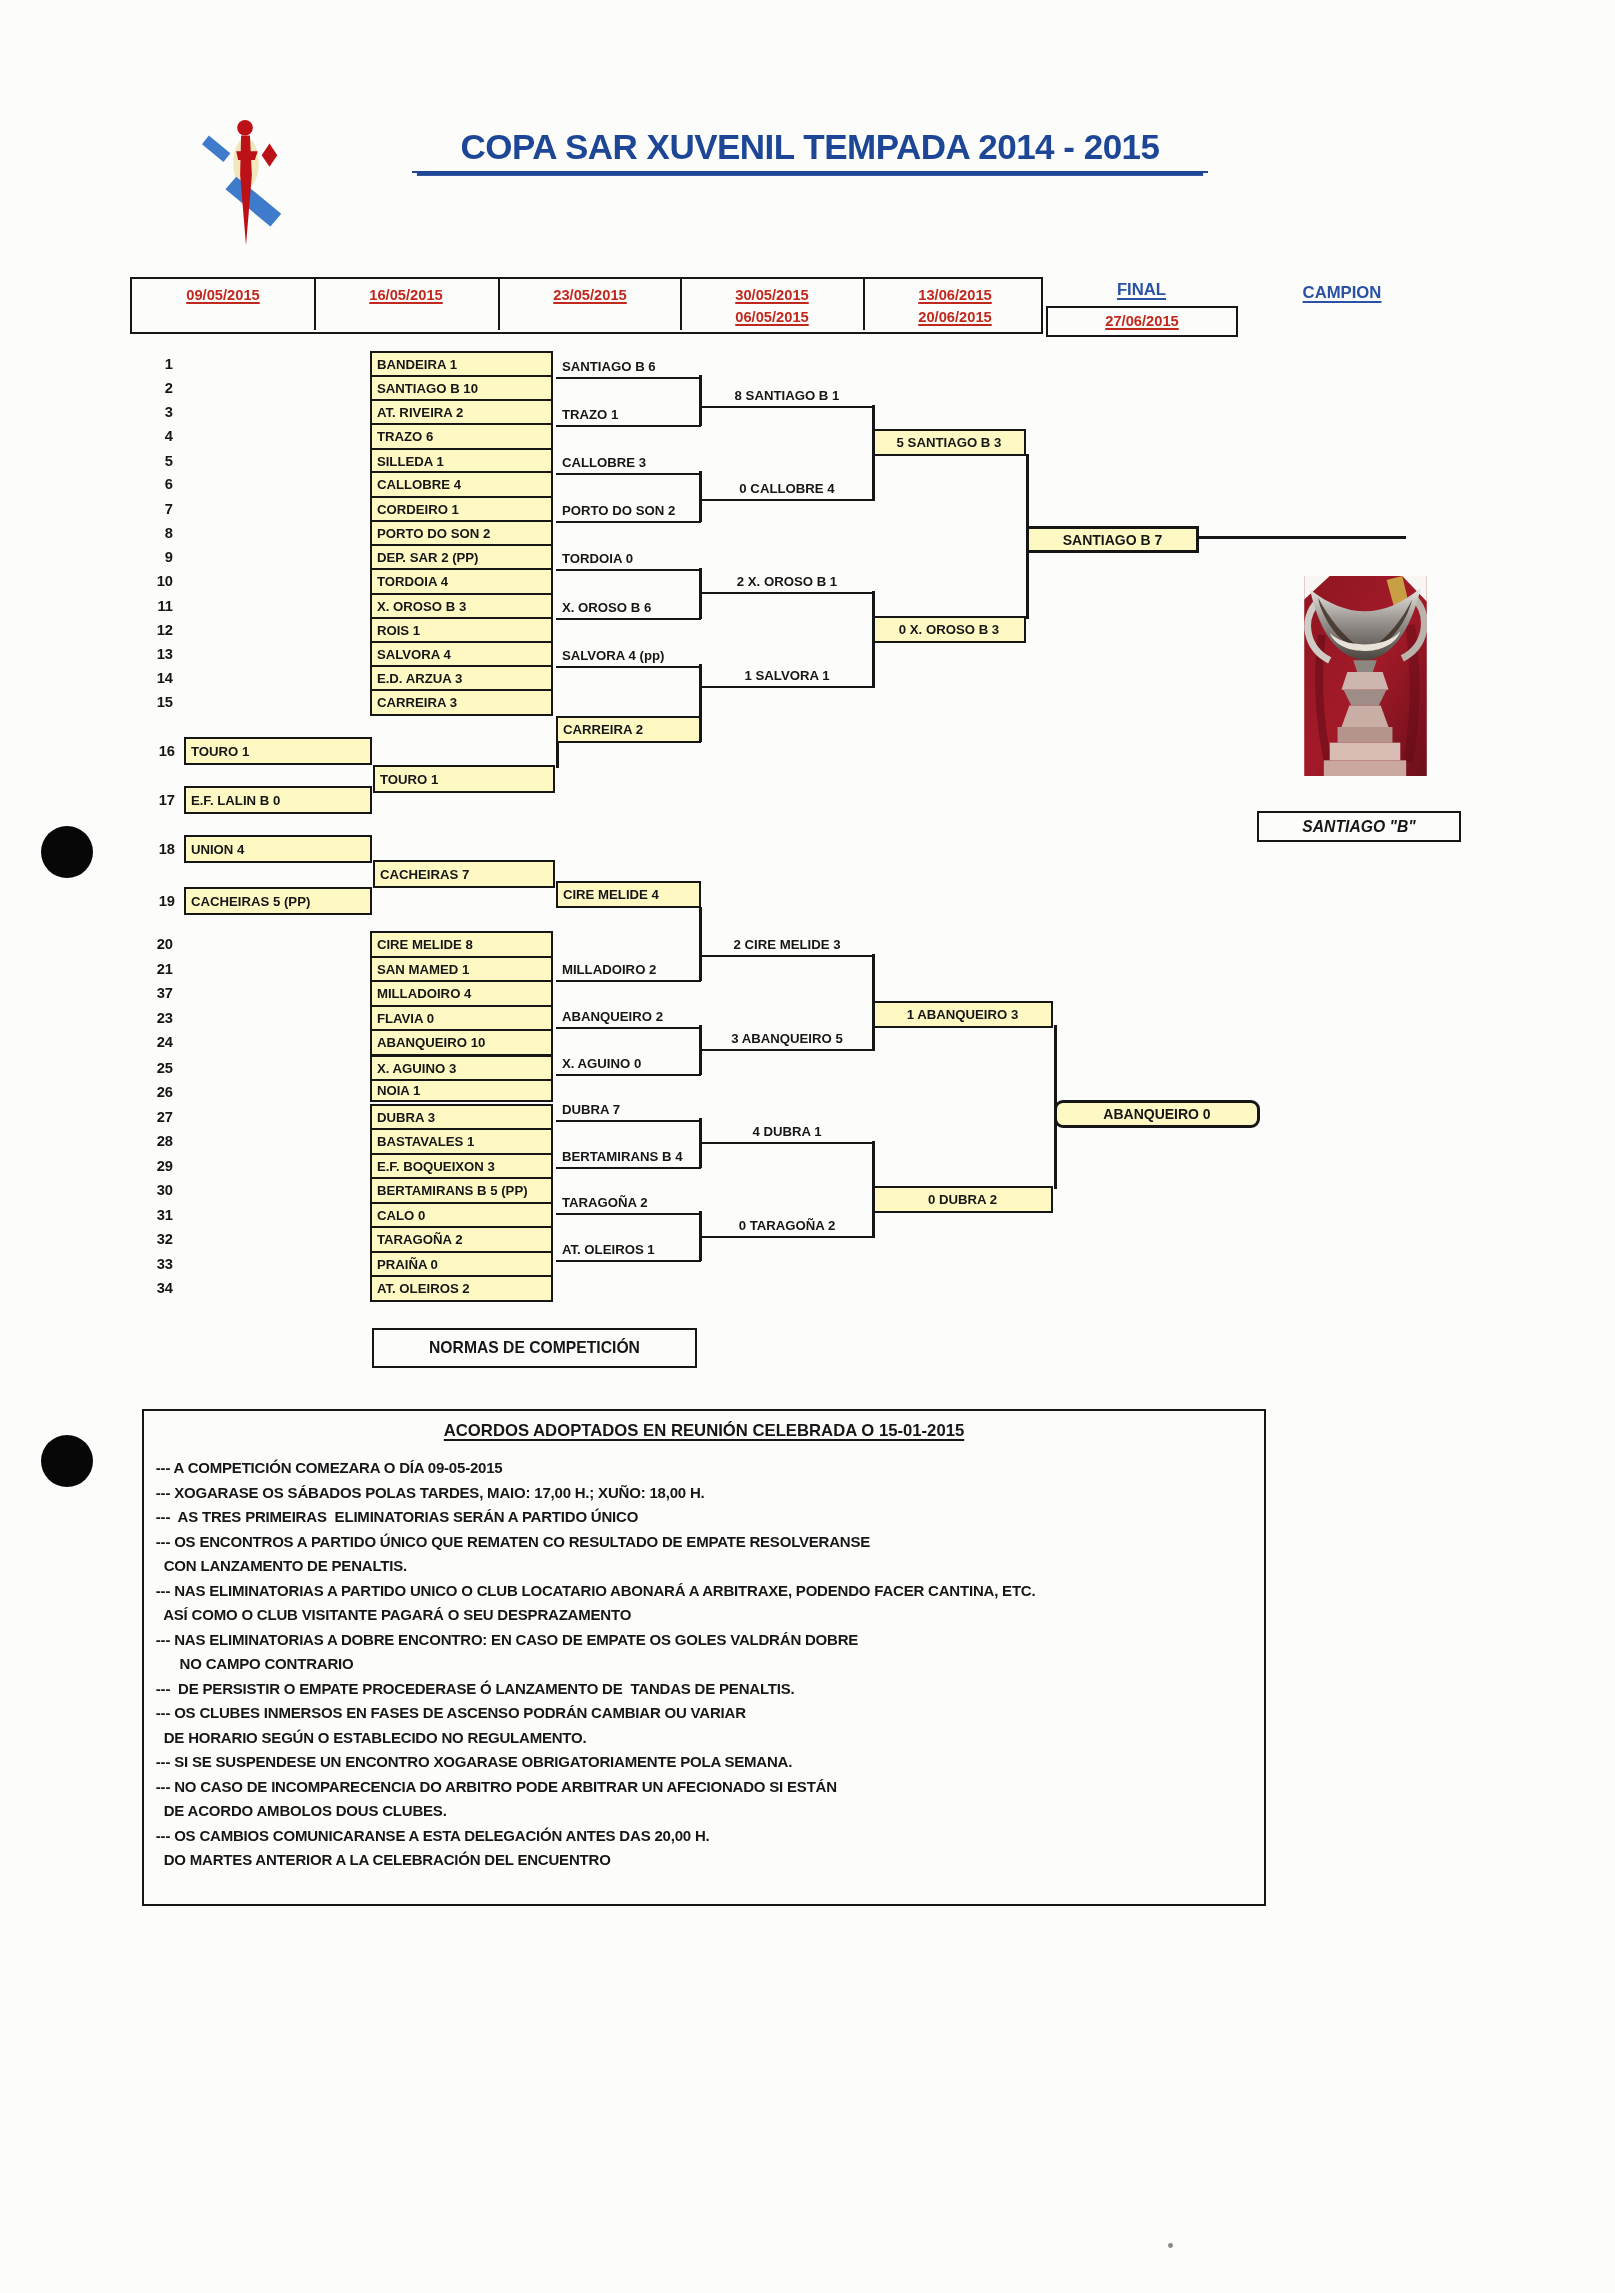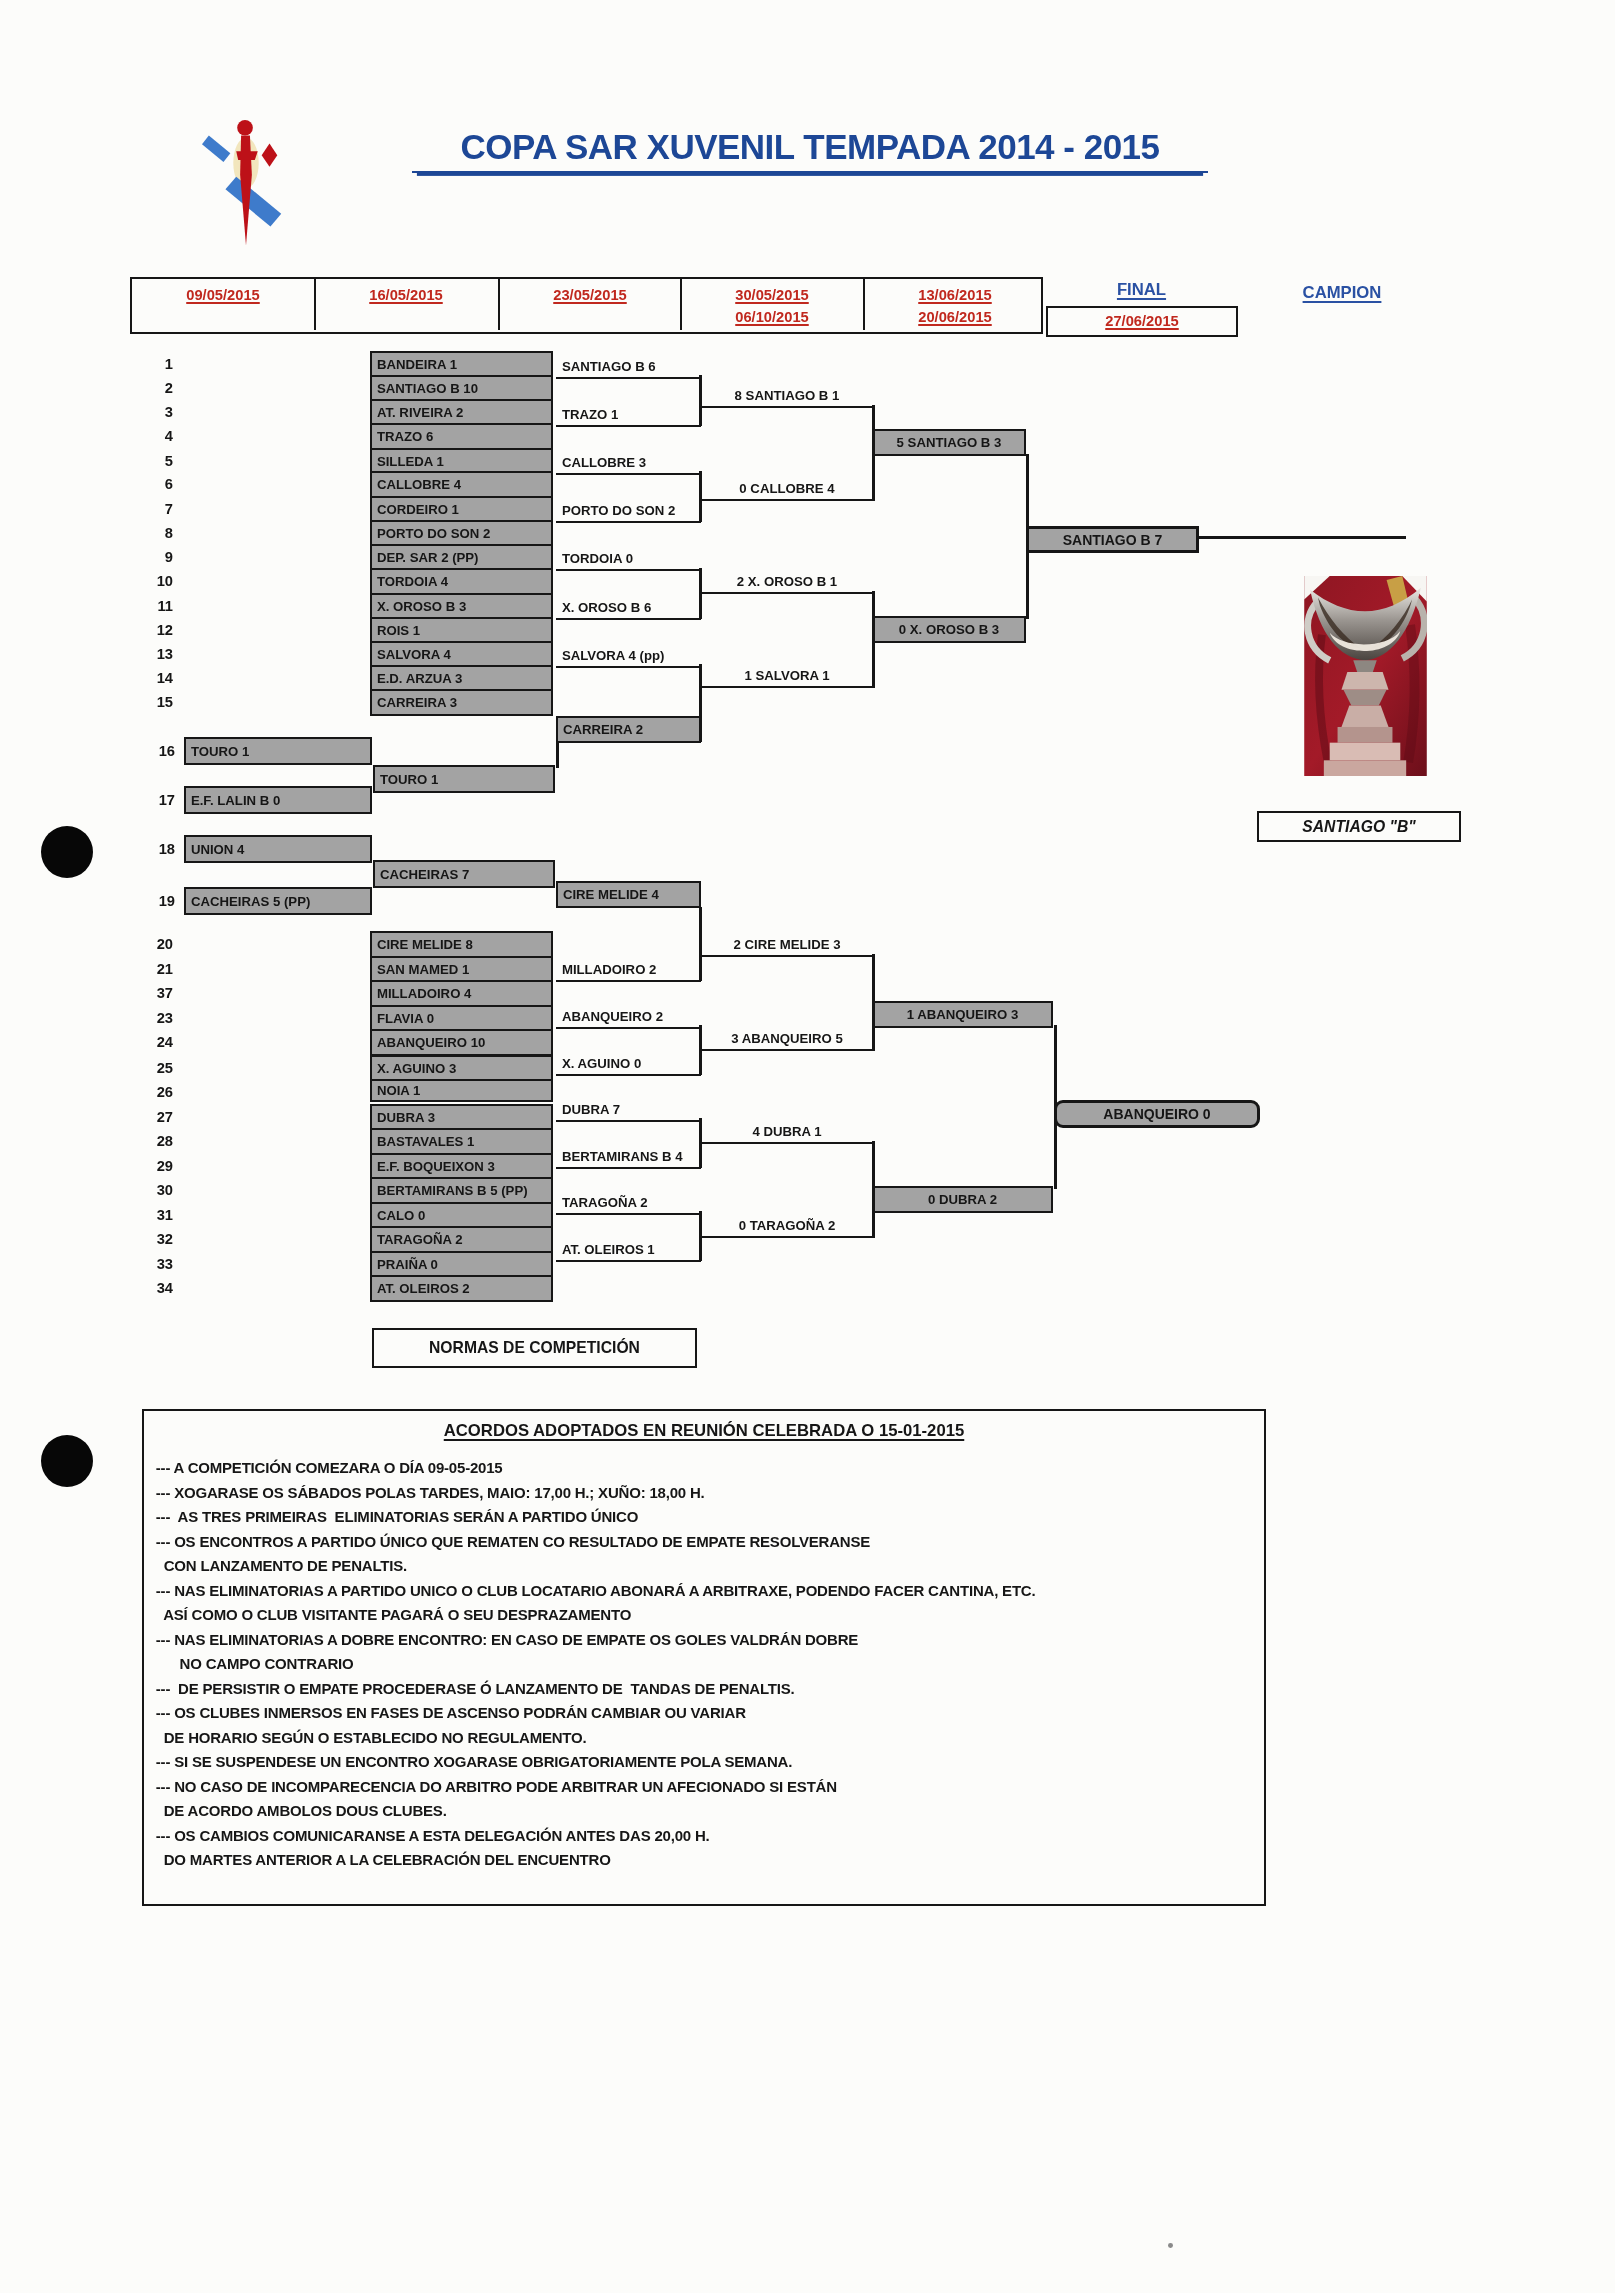--- a/index.html
+++ b/index.html
@@ -22,21 +22,21 @@
          text-decoration:underline;text-decoration-thickness:2px;text-underline-offset:2px;}
   .bluehead{position:absolute;color:#2a51a3;font-size:16.7px;text-align:center;
             text-decoration:underline;text-decoration-thickness:2px;text-underline-offset:2.9px;}
   .final-label{left:1068px;top:280px;width:147px;}
   .campion{left:1271px;top:283px;width:142px;}
   .final-datebox{position:absolute;left:1046px;top:306px;width:192px;height:31px;
                  border:2.9px solid #161616;box-sizing:border-box;display:flex;
                  align-items:center;justify-content:center;}
 
   #bracket{position:absolute;left:0;top:0;width:100%;height:100%;}
-  .tbox{position:absolute;box-sizing:border-box;border:2.9px solid #161616;background:#a3a3a3;
+  .tbox{position:absolute;box-sizing:border-box;border:2.9px solid #161616;background:#fef9c3;
         font-size:13.2px;display:flex;align-items:center;padding-left:4.9px;white-space:nowrap;}
   .tbox.ctr{justify-content:center;padding-left:0;}
   .tbox.thick{border-width:3.9px;font-size:14px;}
   .num{position:absolute;display:flex;align-items:center;justify-content:flex-end;font-size:14.7px;}
   .lentry{position:absolute;box-sizing:border-box;border-bottom:2.9px solid #161616;font-size:13.2px;
           display:flex;align-items:flex-end;padding:0 0 2.9px 5.9px;white-space:nowrap;}
   .lentry.ctr{justify-content:center;padding-left:0;}
   .vline{position:absolute;width:2.9px;background:#161616;}
   .hline{position:absolute;height:2.9px;background:#161616;}
 
@@ -84,21 +84,21 @@
         <div class="dtext">09/05/2015</div>
       </div>
       <div class="datecell" style="left: 182px; top: 0px; width: 182px; border-left: 2.9px solid rgb(22, 22, 22);">
         <div class="dtext">16/05/2015</div>
       </div>
       <div class="datecell" style="left: 366px; top: 0px; width: 182px; border-left: 2.9px solid rgb(22, 22, 22);">
         <div class="dtext">23/05/2015</div>
       </div>
       <div class="datecell" style="left: 548px; top: 0px; width: 182px; border-left: 2.9px solid rgb(22, 22, 22);">
         <div class="dtext">30/05/2015</div>
-        <div class="dtext">06/10/2015</div>
+        <div class="dtext">06/05/2015</div>
       </div>
       <div class="datecell" style="left: 731px; top: 0px; width: 182px; border-left: 2.9px solid rgb(22, 22, 22);">
         <div class="dtext">13/06/2015</div>
         <div class="dtext">20/06/2015</div>
       </div>
     </div>
   <div class="bluehead final-label">FINAL</div>
   <div class="final-datebox">
     <span class="dtext">27/06/2015</span>
   </div>

